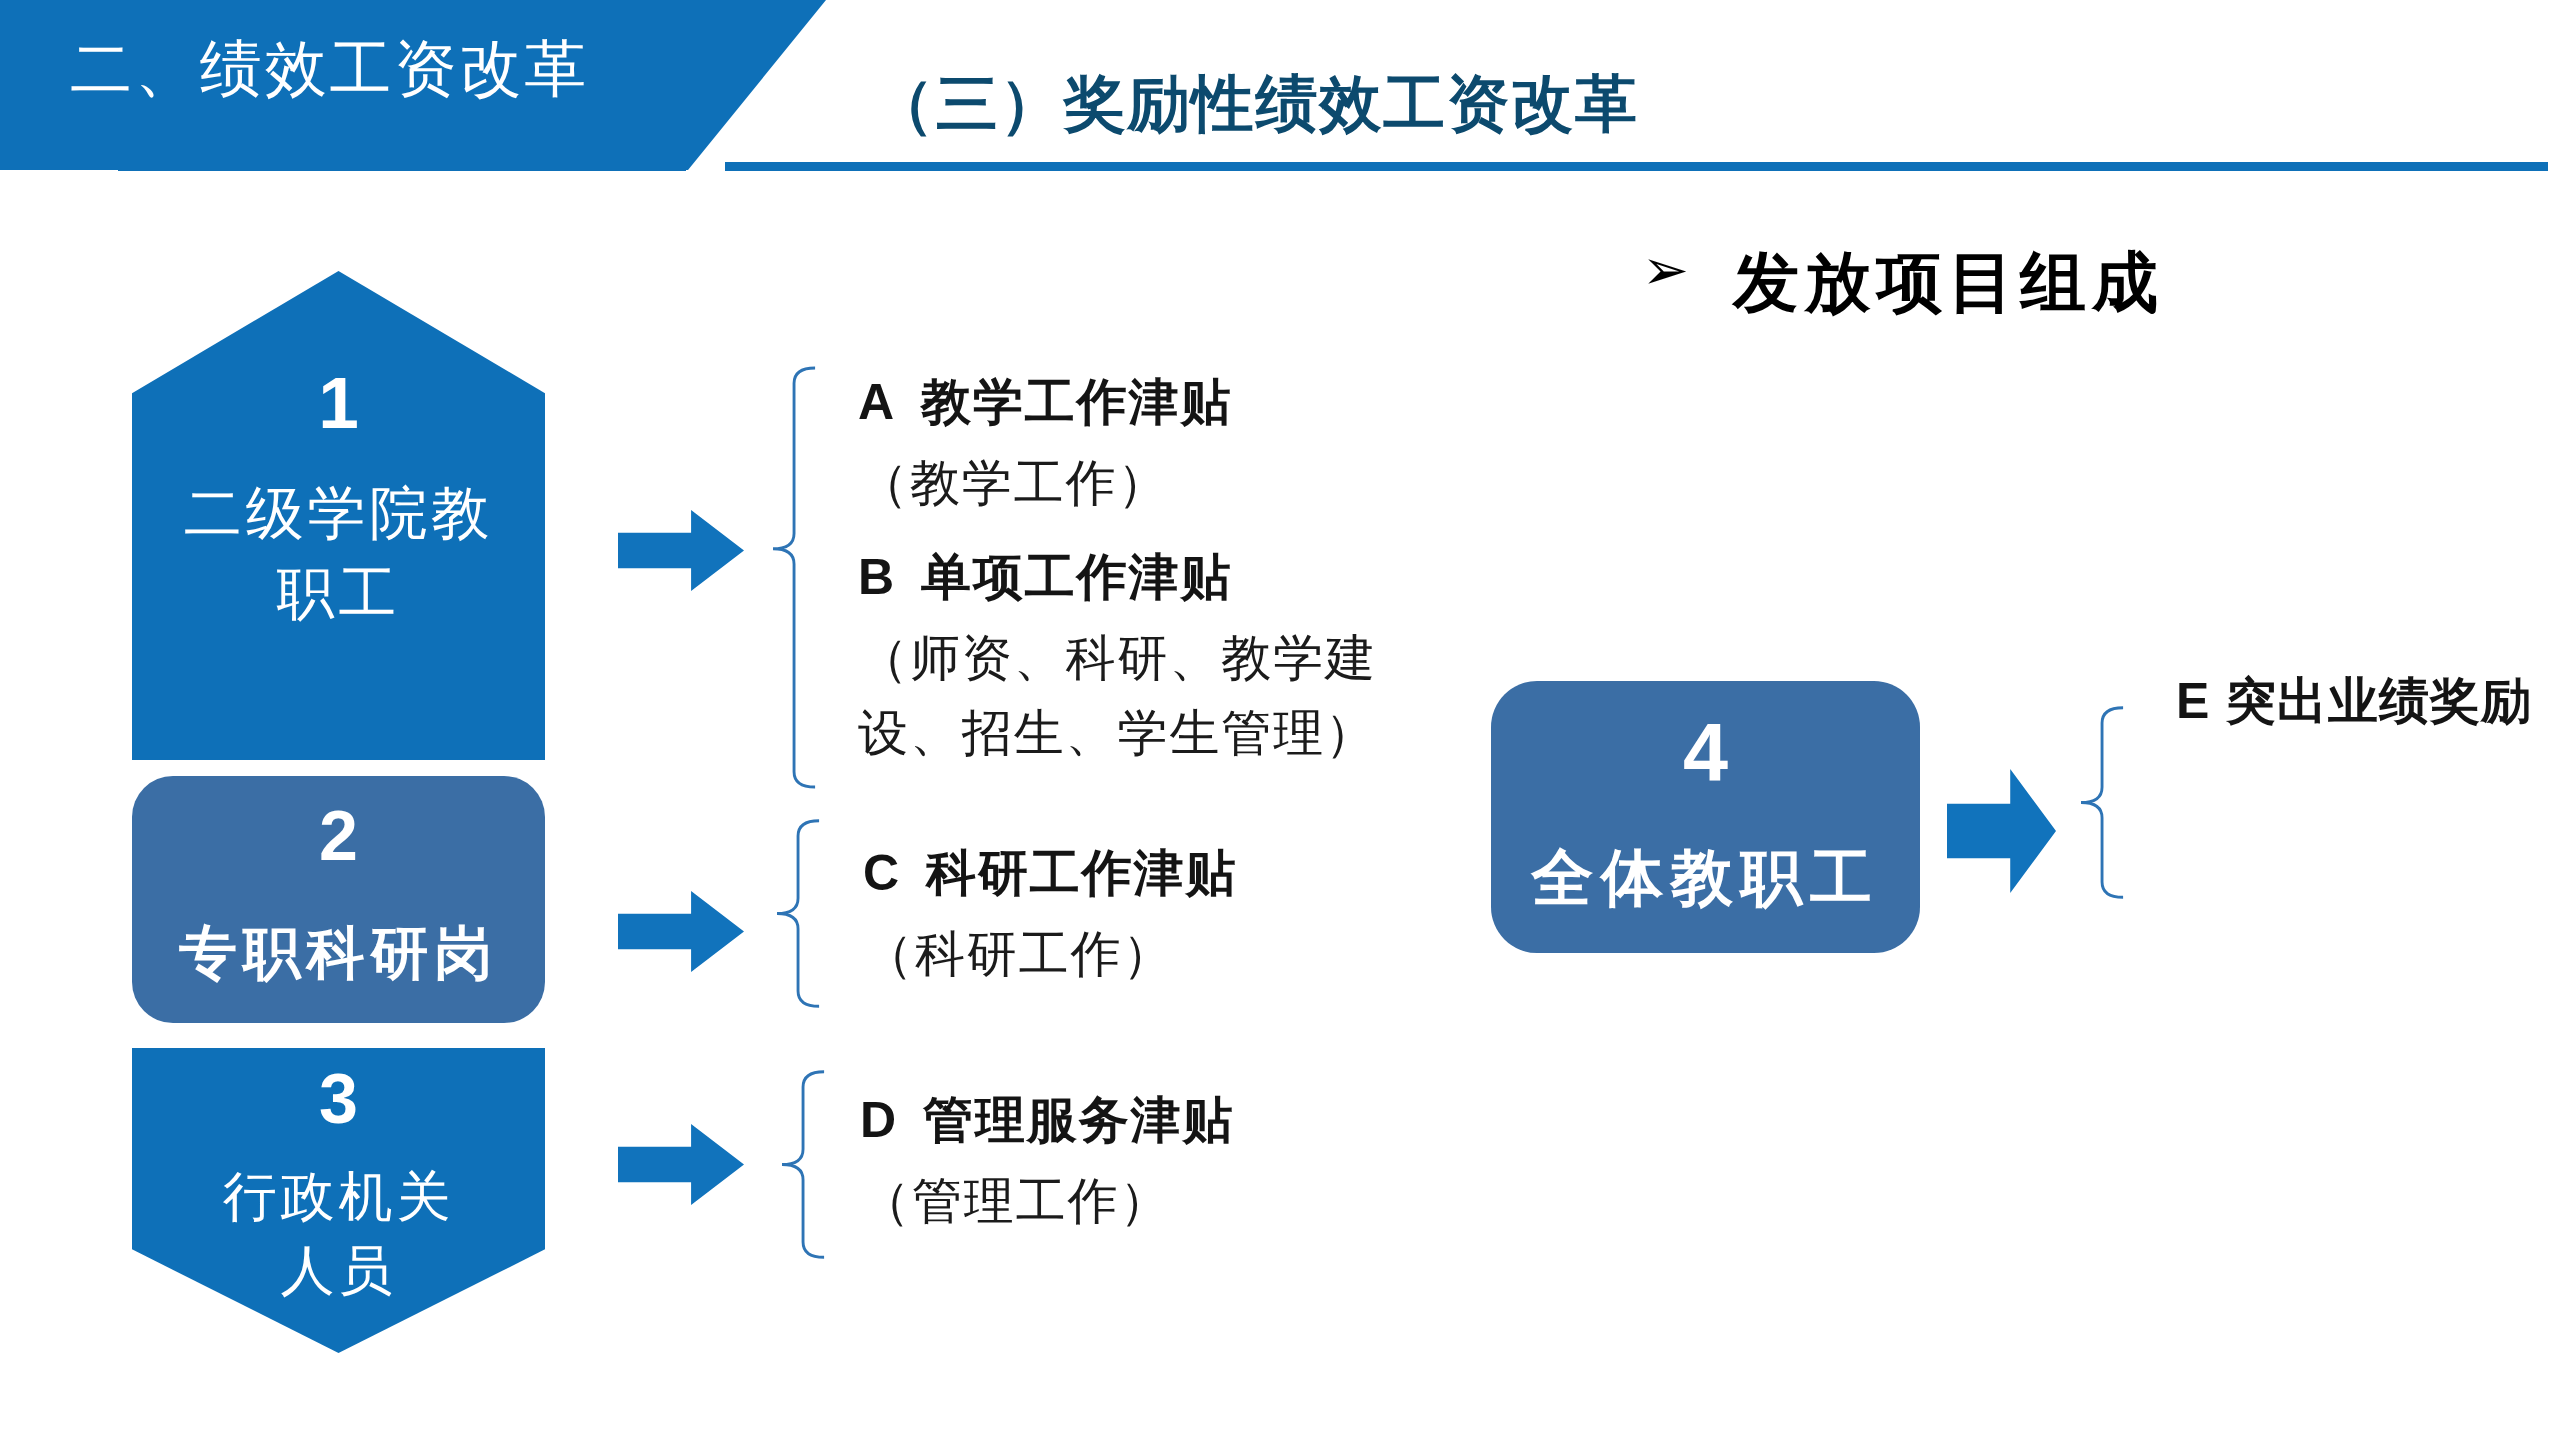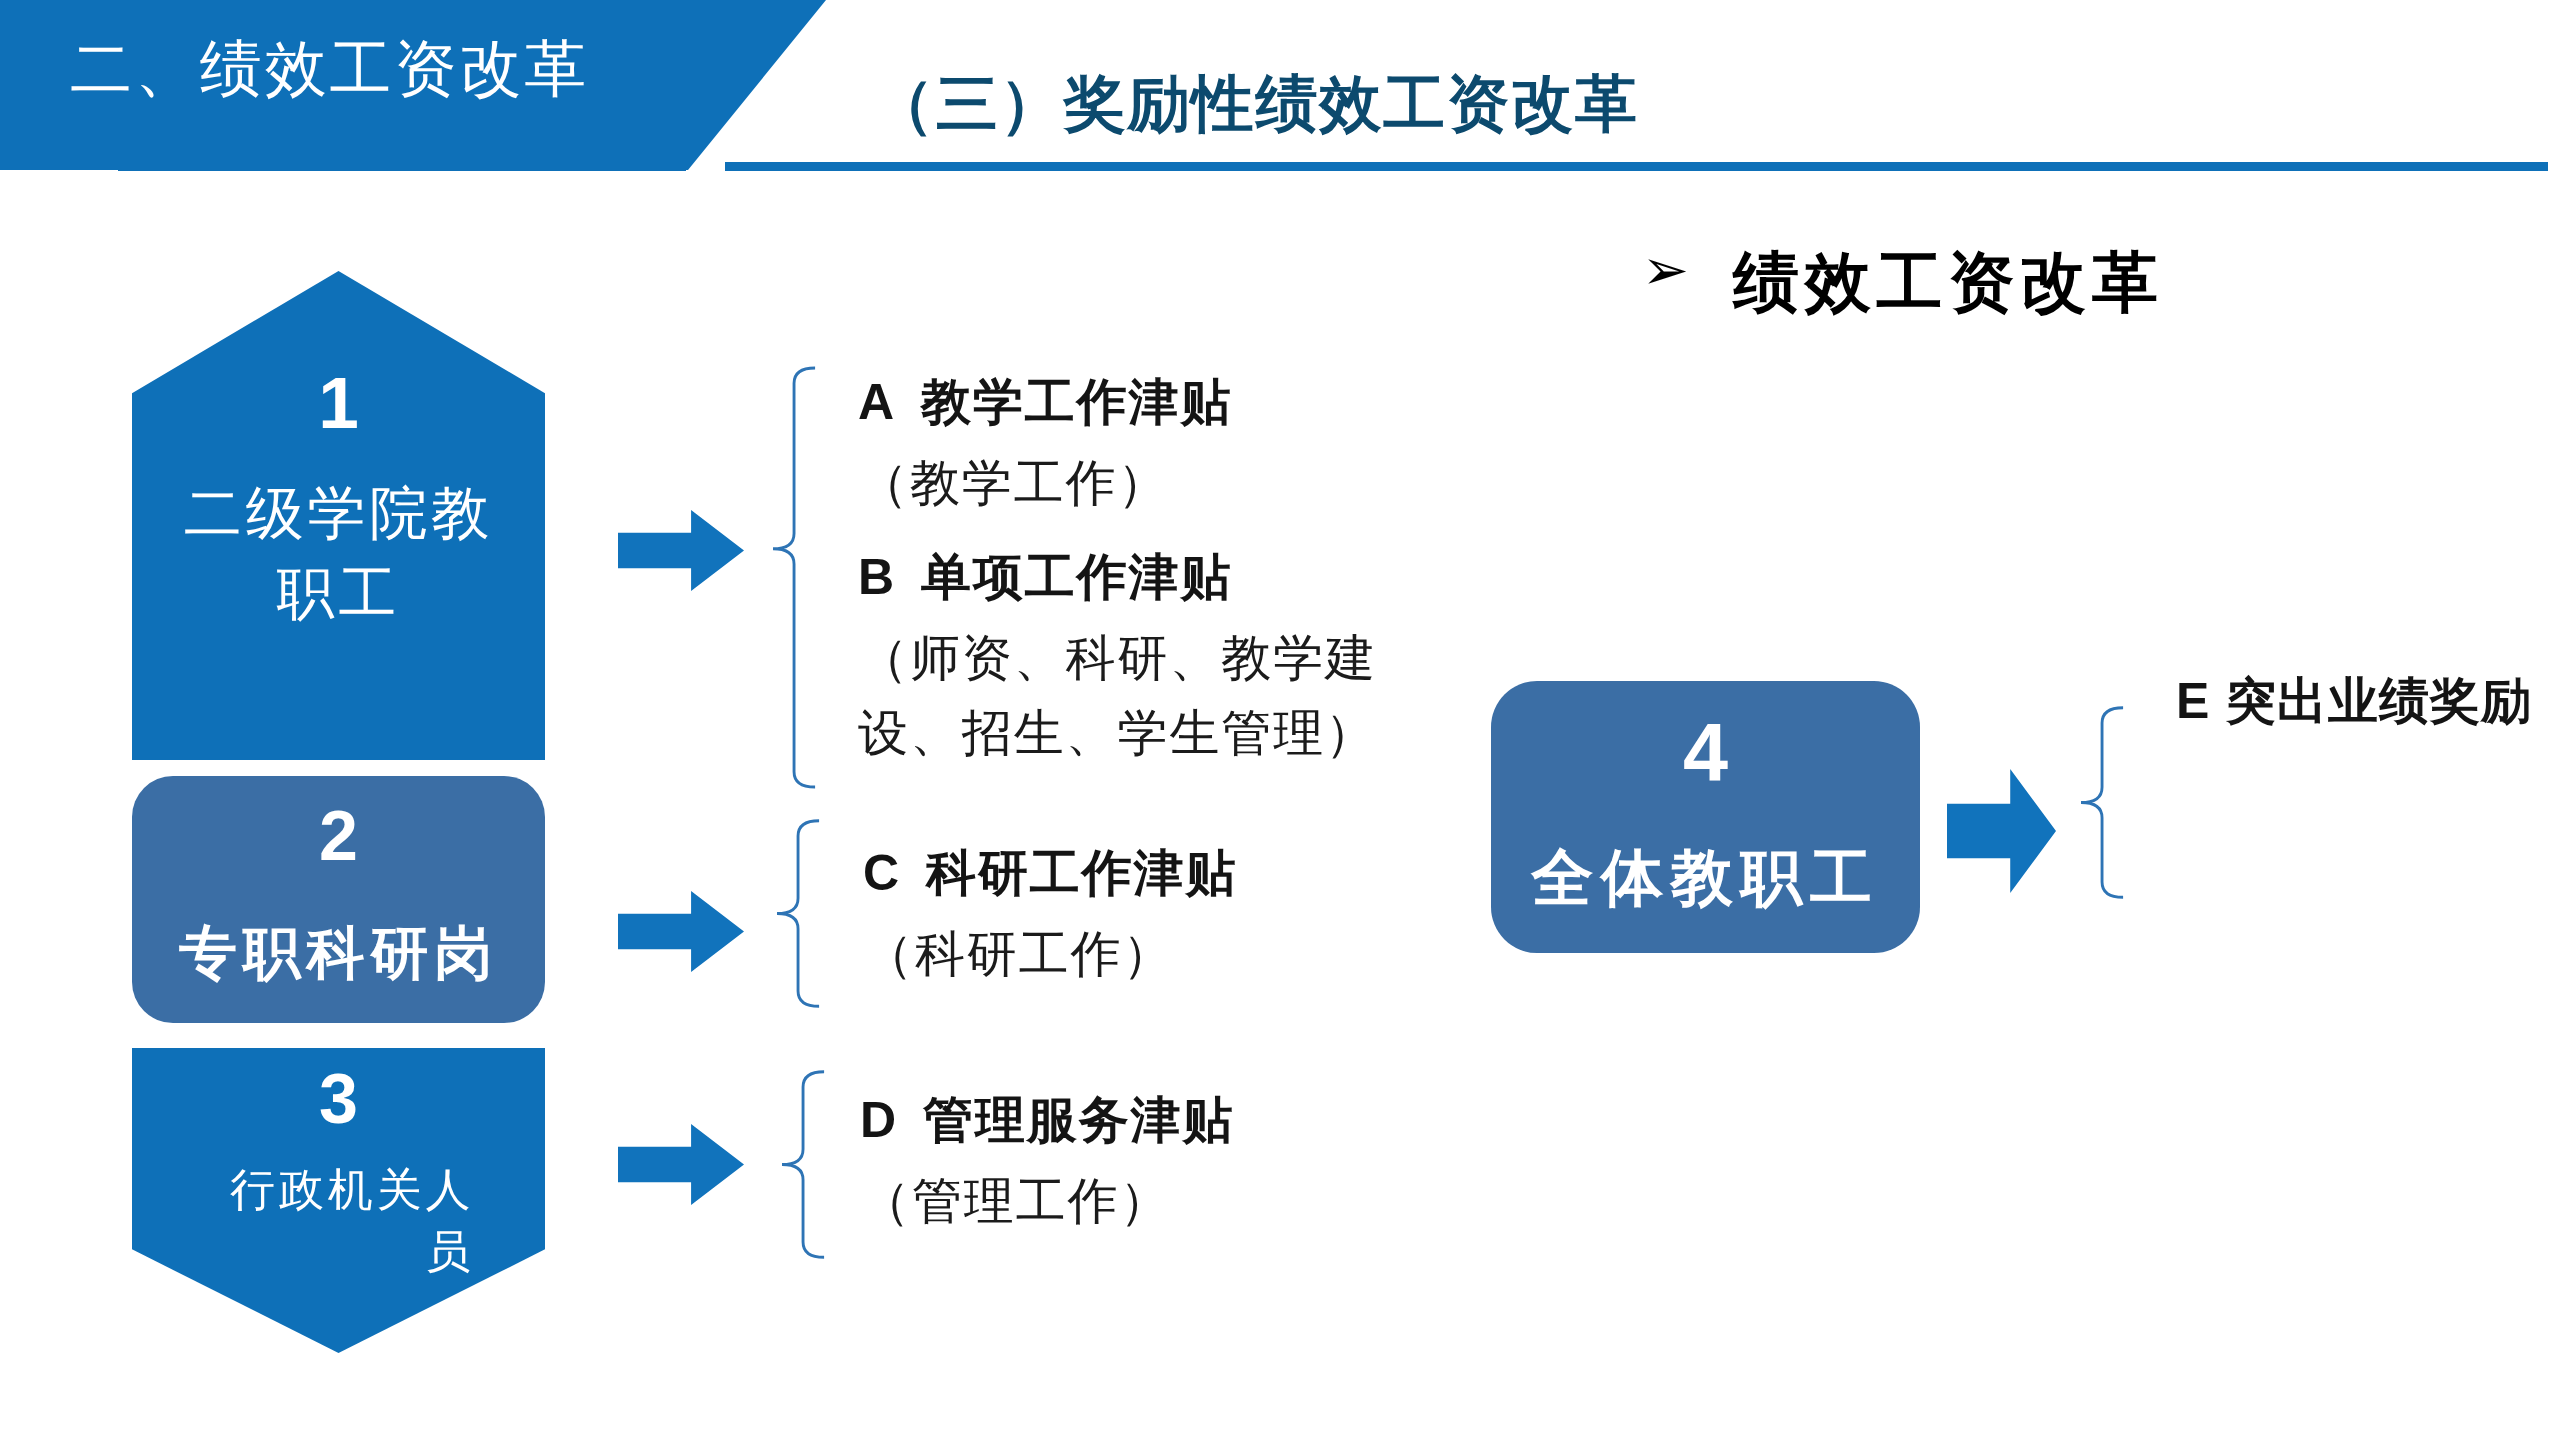--- a/index.html
+++ b/index.html
@@ -61,21 +61,21 @@
     background:#3B6EA5;border-radius:46px;
   }
   .stage-number{font-weight:700;line-height:1;}
   #stage1 .stage-number{font-size:73px;margin-top:95px;}
   #stage2 .stage-number{font-size:70px;margin-top:25px;}
   #stage3 .stage-number{font-size:70px;margin-top:15.5px;}
   #stage4 .stage-number{font-size:81px;margin-top:31px;}
   .stage-label{font-size:58px;line-height:1.38;letter-spacing:3.9px;}
   #stage1 .stage-label{margin-top:34px;width:330px;}
   #stage2 .stage-label{margin-top:42px;font-weight:700;letter-spacing:5.8px;}
-  #stage3 .stage-label{margin-top:25px;width:272px;font-size:45px;text-align:right;}
+  #stage3 .stage-label{margin-top:25px;width:272px;font-size:54px;}
   #stage4 .stage-label{margin-top:42px;font-size:62px;font-weight:700;letter-spacing:7.7px;}
 
   
   .flow-arrow{
     background:#1173BC;
     clip-path:polygon(0% 28%,58% 28%,58% 0%,100% 50%,58% 100%,58% 72%,0% 72%);
   }
   #arrow1{left:618px;top:510px;width:126px;height:81px;}
   #arrow2{left:618px;top:891px;width:126px;height:81px;}
   #arrow3{left:618px;top:1124px;width:126px;height:81px;}
@@ -110,21 +110,21 @@
 
   <div class="abs" id="title-underline-a"></div>
   <div class="abs" id="underline-gap"></div>
   <div class="abs" id="banner">
     <div id="banner-label">二、绩效工资改革</div>
   </div>
   <div class="abs" id="page-title">（三）奖励性绩效工资改革</div>
 
   <div class="abs" id="section-header">
     <span id="section-bullet">➢</span>
-    <span id="section-title">绩效工资改革</span>
+    <span id="section-title">发放项目组成</span>
   </div>
 
   <div class="abs stage" id="stage1">
     <div class="stage-number">1</div>
     <div class="stage-label">二级学院教职工</div>
   </div>
   <div class="abs stage" id="stage2">
     <div class="stage-number">2</div>
     <div class="stage-label">专职科研岗</div>
   </div>

